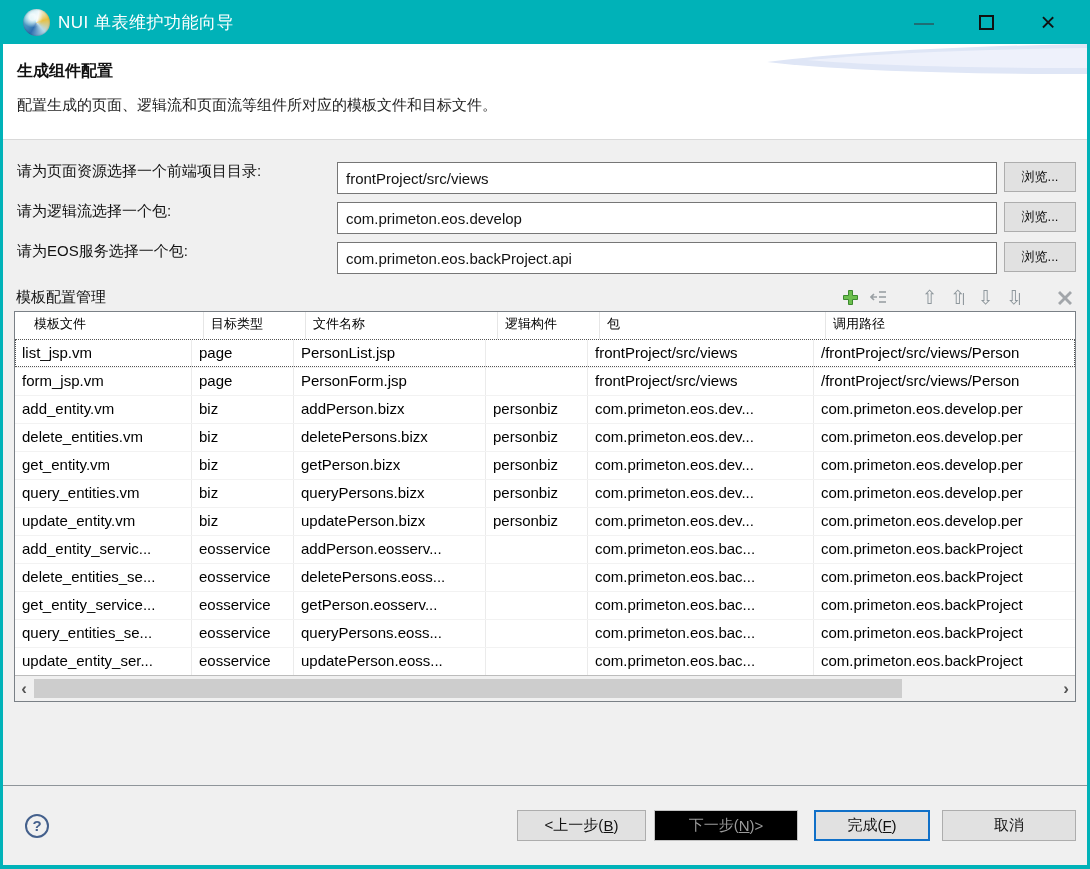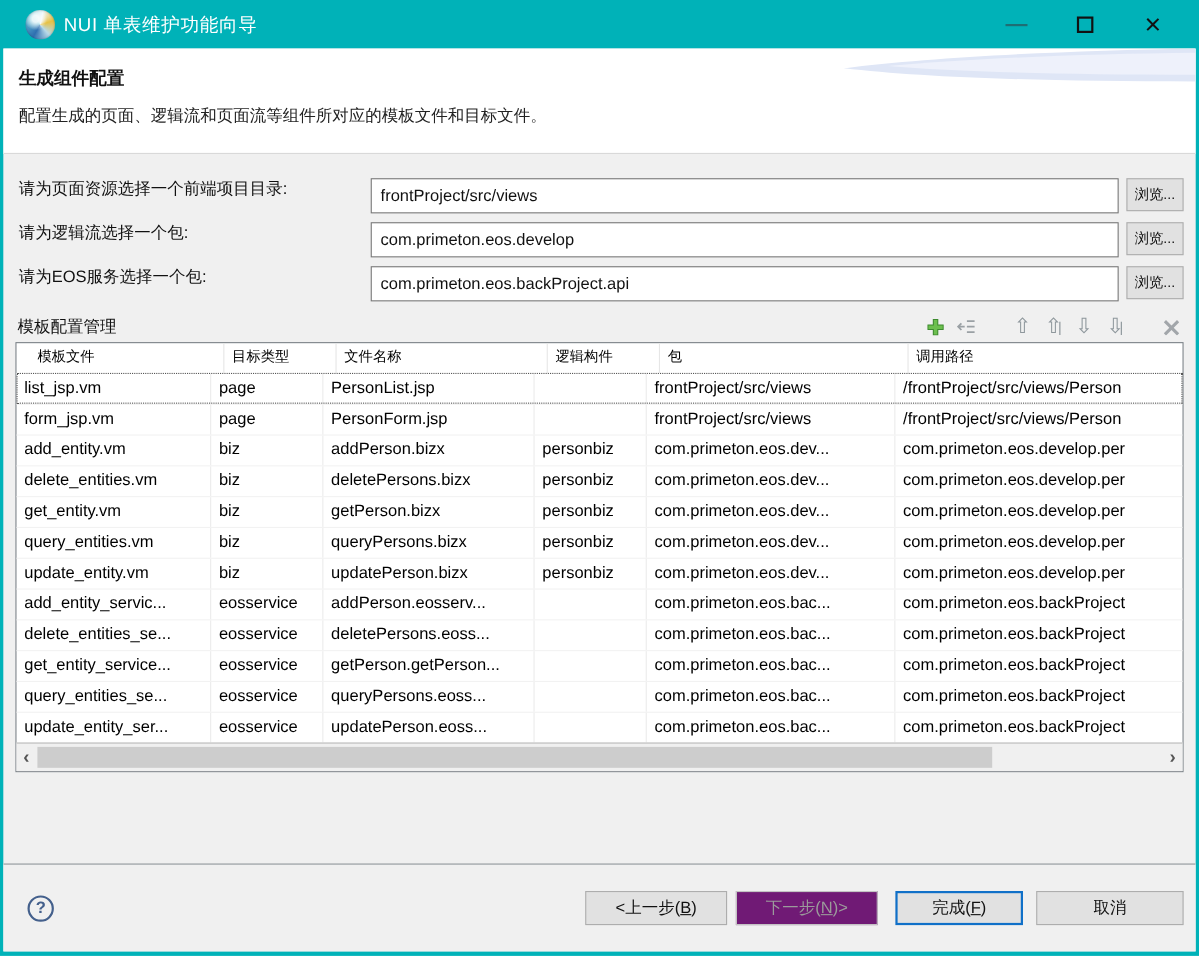--- a/index.html
+++ b/index.html
@@ -24,21 +24,21 @@
   .banner{height:96px;background:#ffffff;border-bottom:1px solid #d9d9d9;position:relative;overflow:hidden;}
   .banner-swirl{position:absolute;top:0;right:0;pointer-events:none;}
   .banner-title{font-size:16px;font-weight:bold;color:#111;padding:17px 0 0 14px;}
   .banner-desc{font-size:15px;color:#222;padding:14px 0 0 14px;}
   
   .fields{padding:22px 11px 0 11px;}
   .field-row{display:flex;margin-bottom:8px;}
   .field-label{flex:none;width:323px;font-size:15px;color:#111;padding-left:3px;}
   .field-input{flex:1;height:32px;border:1px solid #767676;background:#fff;font-size:15px;
     padding:0 8px;font-family:"Liberation Sans","DejaVu Sans",sans-serif;color:#111;outline:none;}
-  .browse-btn{flex:none;width:52px;height:30px;margin-left:7px;background:#e1e1e1;border:1px solid #adadad;
+  .browse-btn{flex:none;width:72px;height:30px;margin-left:7px;background:#e1e1e1;border:1px solid #adadad;
     font-size:13px;color:#111;font-family:"Liberation Sans","DejaVu Sans",sans-serif;}
   
   .section-row{display:flex;align-items:center;padding:6px 13px 4px 13px;}
   .section-title{font-size:15px;color:#111;}
   .tbl-toolbar{margin-left:auto;display:flex;align-items:center;gap:9px;}
   .tb-icon{width:19px;height:19px;display:flex;align-items:center;justify-content:center;
     font-size:17px;line-height:1;color:#9aa0a4;}
   .tb-icon.arrow{font-size:19px;color:#8e979c;}
   .tb-bar{font-size:13px;color:#8e979c;margin-left:-4px;}
   .tb-gap{width:14px;}
@@ -65,21 +65,21 @@
   .footer{position:absolute;left:0;right:0;bottom:0;height:80px;border-top:1px solid #8f959a;
     background:#f0f0f0;display:flex;align-items:center;padding:0 11px;}
   .help-btn{width:24px;height:24px;border-radius:50%;border:2px solid #44608c;color:#44608c;
     display:flex;align-items:center;justify-content:center;font-size:15px;font-weight:bold;
     margin-left:11px;background:transparent;}
   .btn-group{margin-left:auto;display:flex;align-items:center;}
   .dlg-btn{height:31px;background:#e1e1e1;border:1px solid #adadad;font-size:15px;color:#111;
     font-family:"Liberation Sans","DejaVu Sans",sans-serif;display:flex;align-items:center;justify-content:center;}
   .dlg-btn .key{text-decoration:underline;}
   .btn-back{width:129px;margin-right:8px;}
-  .btn-next{width:129px;margin-right:16px;color:#9b9b9b;border-color:#c3c3c3;background:#701a75;}
+  .btn-next{width:144px;margin-right:16px;color:#9b9b9b;border-color:#c3c3c3;background:#000000;}
   .btn-finish{width:116px;margin-right:12px;border:2px solid #1070c8;}
   .btn-cancel{width:134px;}
 </style>
 </head>
 <body>
 
 <div class="window">
 
   <div class="titlebar">
     <span class="app-logo"></span>
@@ -240,21 +240,21 @@
             <div class="tcell">delete_entities_se...</div>
             <div class="tcell">eosservice</div>
             <div class="tcell">deletePersons.eoss...</div>
             <div class="tcell"></div>
             <div class="tcell">com.primeton.eos.bac...</div>
             <div class="tcell">com.primeton.eos.backProject</div>
           </div>
           <div class="trow">
             <div class="tcell">get_entity_service...</div>
             <div class="tcell">eosservice</div>
-            <div class="tcell">getPerson.getPerson...</div>
+            <div class="tcell">getPerson.eosserv...</div>
             <div class="tcell"></div>
             <div class="tcell">com.primeton.eos.bac...</div>
             <div class="tcell">com.primeton.eos.backProject</div>
           </div>
           <div class="trow">
             <div class="tcell">query_entities_se...</div>
             <div class="tcell">eosservice</div>
             <div class="tcell">queryPersons.eoss...</div>
             <div class="tcell"></div>
             <div class="tcell">com.primeton.eos.bac...</div>

